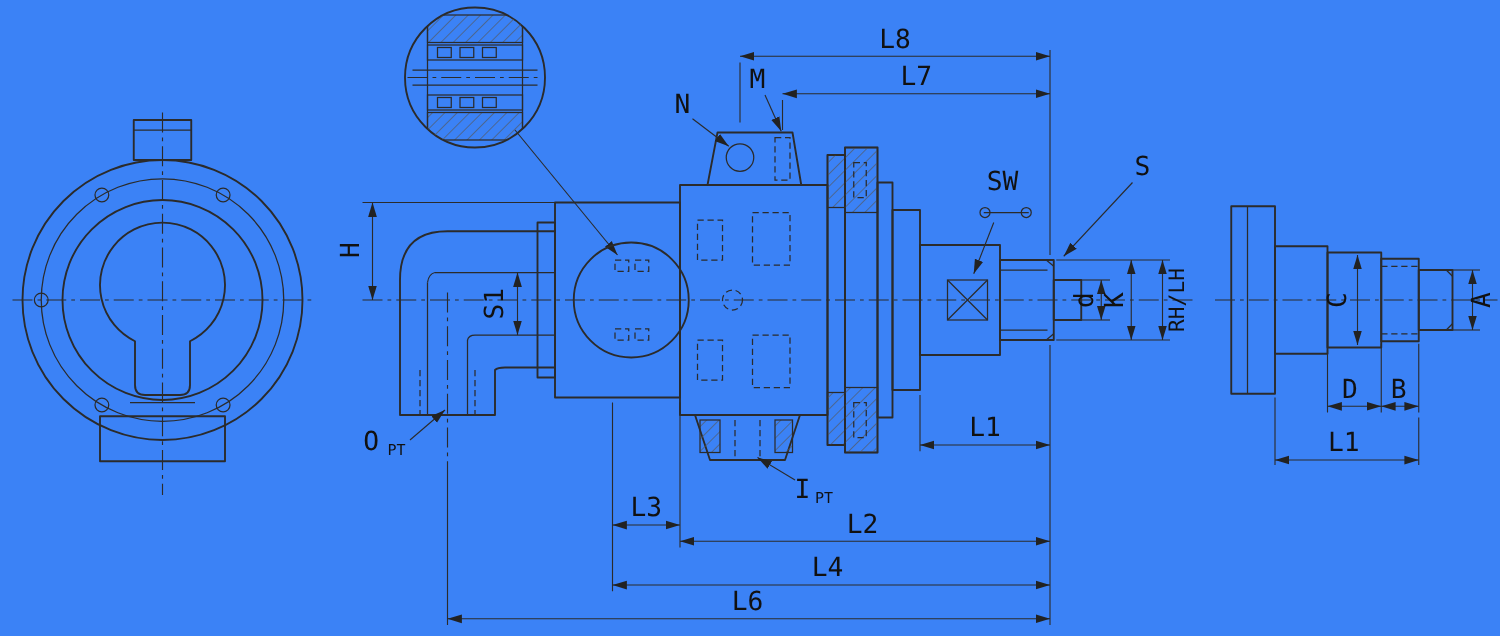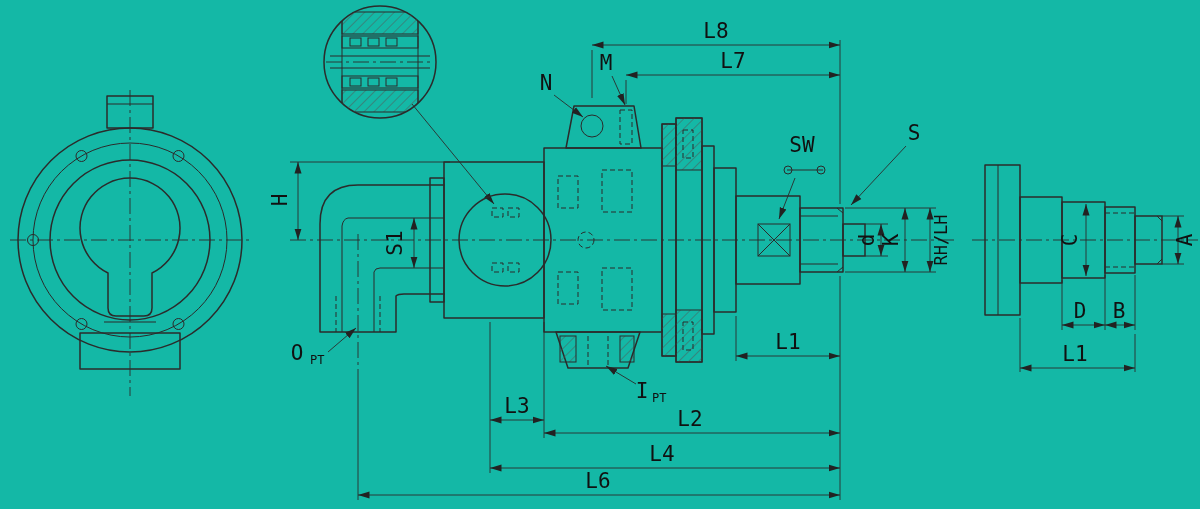--- a/index.html
+++ b/index.html
@@ -1,16 +1,16 @@
 <!DOCTYPE html>
 <html><head>
 <meta charset="utf-8">
 <style>
   html,body{margin:0;padding:0;background:#ffffff;}
-  .page{position:relative;width:1200px;height:509px;background:#14b8a6;overflow:hidden;}
+  .page{position:relative;width:1200px;height:509px;background:#3b82f6;overflow:hidden;}
   svg{display:block;}
   .ol  {fill:none;stroke:#2b2b2b;stroke-width:1.5;stroke-linejoin:round;stroke-linecap:round;}
   .th  {fill:none;stroke:#2b2b2b;stroke-width:1;}
   .hid {fill:none;stroke:#2b2b2b;stroke-width:1;stroke-dasharray:5 3;}
   .cl  {fill:none;stroke:#2b2b2b;stroke-width:.9;stroke-dasharray:16 4 3 4;}
   .dim {fill:none;stroke:#2b2b2b;stroke-width:.9;}
   .hatch{fill:url(#hatchp);stroke:#2b2b2b;stroke-width:1;}
   .lbl {font-family:"DejaVu Sans Mono",monospace;font-size:21px;fill:#111;}
   .sub {font-family:"DejaVu Sans Mono",monospace;font-size:12px;fill:#111;}
   marker path{fill:#222;stroke:none;}

